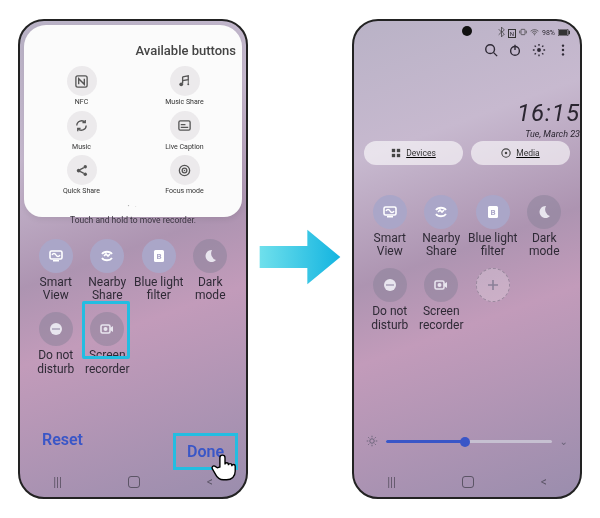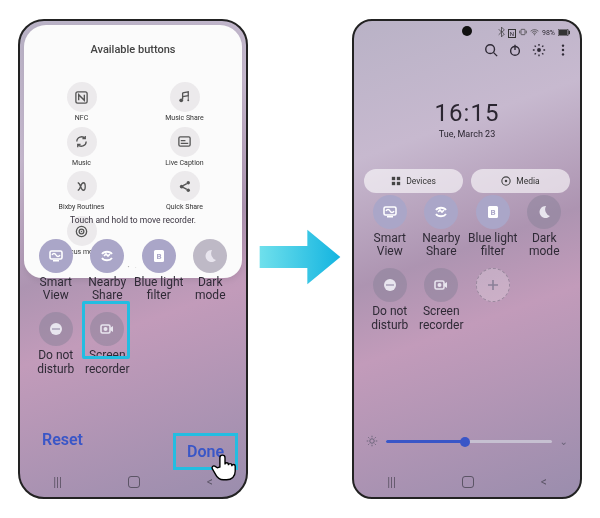--- a/index.html
+++ b/index.html
@@ -15,38 +15,38 @@
   
   .phone {
     position: absolute;
     width: 230px; height: 480px;
     border: 2px solid #222;
     border-radius: 26px;
     background: linear-gradient(160deg, #b9b2c6 0%, #c7b9cf 25%, #ad94b1 48%, #c29bba 62%, #9a8dad 100%);
     overflow: hidden;
   }
   .phone.left { left: 18px; top: 19px; }
-  .phone.right { left: 352px; top: 19px; border-radius: 20px; }
+  .phone.right { left: 352px; top: 19px; }
   .cam {
     position: absolute; left: 50%; top: 5px;
     width: 10px; height: 10px; margin-left: -5px;
     background: #111; border-radius: 50%;
   }
 
   
   .top-panel {
     position: absolute; left: 4px; right: 4px; top: 4px;
     background: #fbfbfb;
     border-radius: 22px 22px 18px 18px;
     padding: 18px 6px 8px;
     box-shadow: 0 2px 6px rgba(0,0,0,.08);
   }
   .top-panel h4 {
-    font-size: 11px; font-weight: 500; color: #444;
-    text-align: center; margin-bottom: 26px;
+    font-size: 13px; font-weight: 500; color: #444;
+    text-align: right; margin-bottom: 8px;
   }
   .tgrid {
     display: grid;
     grid-template-columns: repeat(2, 1fr);
     gap: 4px 0;
   }
   .titem { display: flex; flex-direction: column; align-items: center; }
   .tcircle {
     width: 30px; height: 30px; border-radius: 50%;
     background: #eceaec;
@@ -121,27 +121,27 @@
     position: absolute; top: 6px; right: 10px;
     font-size: 7px; color: #2e2a33; display: flex; gap: 3px; align-items: center;
   }
   .actionrow {
     position: absolute; top: 22px; right: 10px;
     display: flex; gap: 10px; align-items: center; color: #2f2a36;
   }
   .actionrow svg { width: 14px; height: 14px; }
   .acticon { width: 14px; height: 14px; display:flex; align-items:center; justify-content:center; }
 
-  .clock { position: absolute; top: 78px; left: 0; right: 0; text-align: center; color: #2b2631; }
+  .clock { position: absolute; top: 78px; left: 0; right: 0; text-align: right; color: #2b2631; font-style: italic; }
   .clock .time { font-size: 24px; font-weight: 400; letter-spacing: 1px; }
   .clock .date { font-size: 9px; margin-top: 2px; }
 
   .pillrow {
-    position: absolute; top: 148px; left: 10px; right: 10px;
-    display: flex; gap: 8px;
+    position: absolute; top: 120px; left: 10px; right: 10px;
+    display: flex; gap: 8px; text-decoration: underline;
   }
   .pill {
     flex: 1; height: 24px;
     background: rgba(255,255,255,.6);
     border-radius: 12px;
     display: flex; align-items: center; justify-content: center;
     gap: 5px; font-size: 8.5px; color: #333;
   }
   .pill svg, .pill .pi { width: 10px; height: 10px; }
 
@@ -218,28 +218,20 @@
             <div class="tlabel">Music</div>
           </div>
           <div class="titem">
             <div class="tcircle">
               <svg viewBox="0 0 16 16">
                 <rect x="2" y="3" width="12" height="10" rx="1.5" fill="none" stroke="currentColor" stroke-width="1.4"></rect>
                 <path d="M4 7h5M4 10h8" stroke="currentColor" stroke-width="1.4"></path>
               </svg>
             </div>
             <div class="tlabel">Live Caption</div>
-          </div>
-          <div class="titem">
-            <div class="tcircle">
-              <svg viewBox="0 0 16 16">
-                <path d="M4 4c3 0 3 8 6 8 2 0 2-2 2-4s0-4-2-4c-3 0-3 8-6 8" stroke="currentColor" stroke-width="1.4" fill="none"></path>
-              </svg>
-            </div>
-            <div class="tlabel">Bixby Routines</div>
           </div>
           <div class="titem">
             <div class="tcircle">
               <svg viewBox="0 0 16 16">
                 <circle cx="5" cy="8" r="2" fill="currentColor"></circle>
                 <circle cx="12" cy="4" r="1.8" fill="currentColor"></circle>
                 <circle cx="12" cy="12" r="1.8" fill="currentColor"></circle>
                 <path d="M6.5 7l4-2M6.5 9l4 2" stroke="currentColor" stroke-width="1.4"></path>
               </svg>
             </div>

